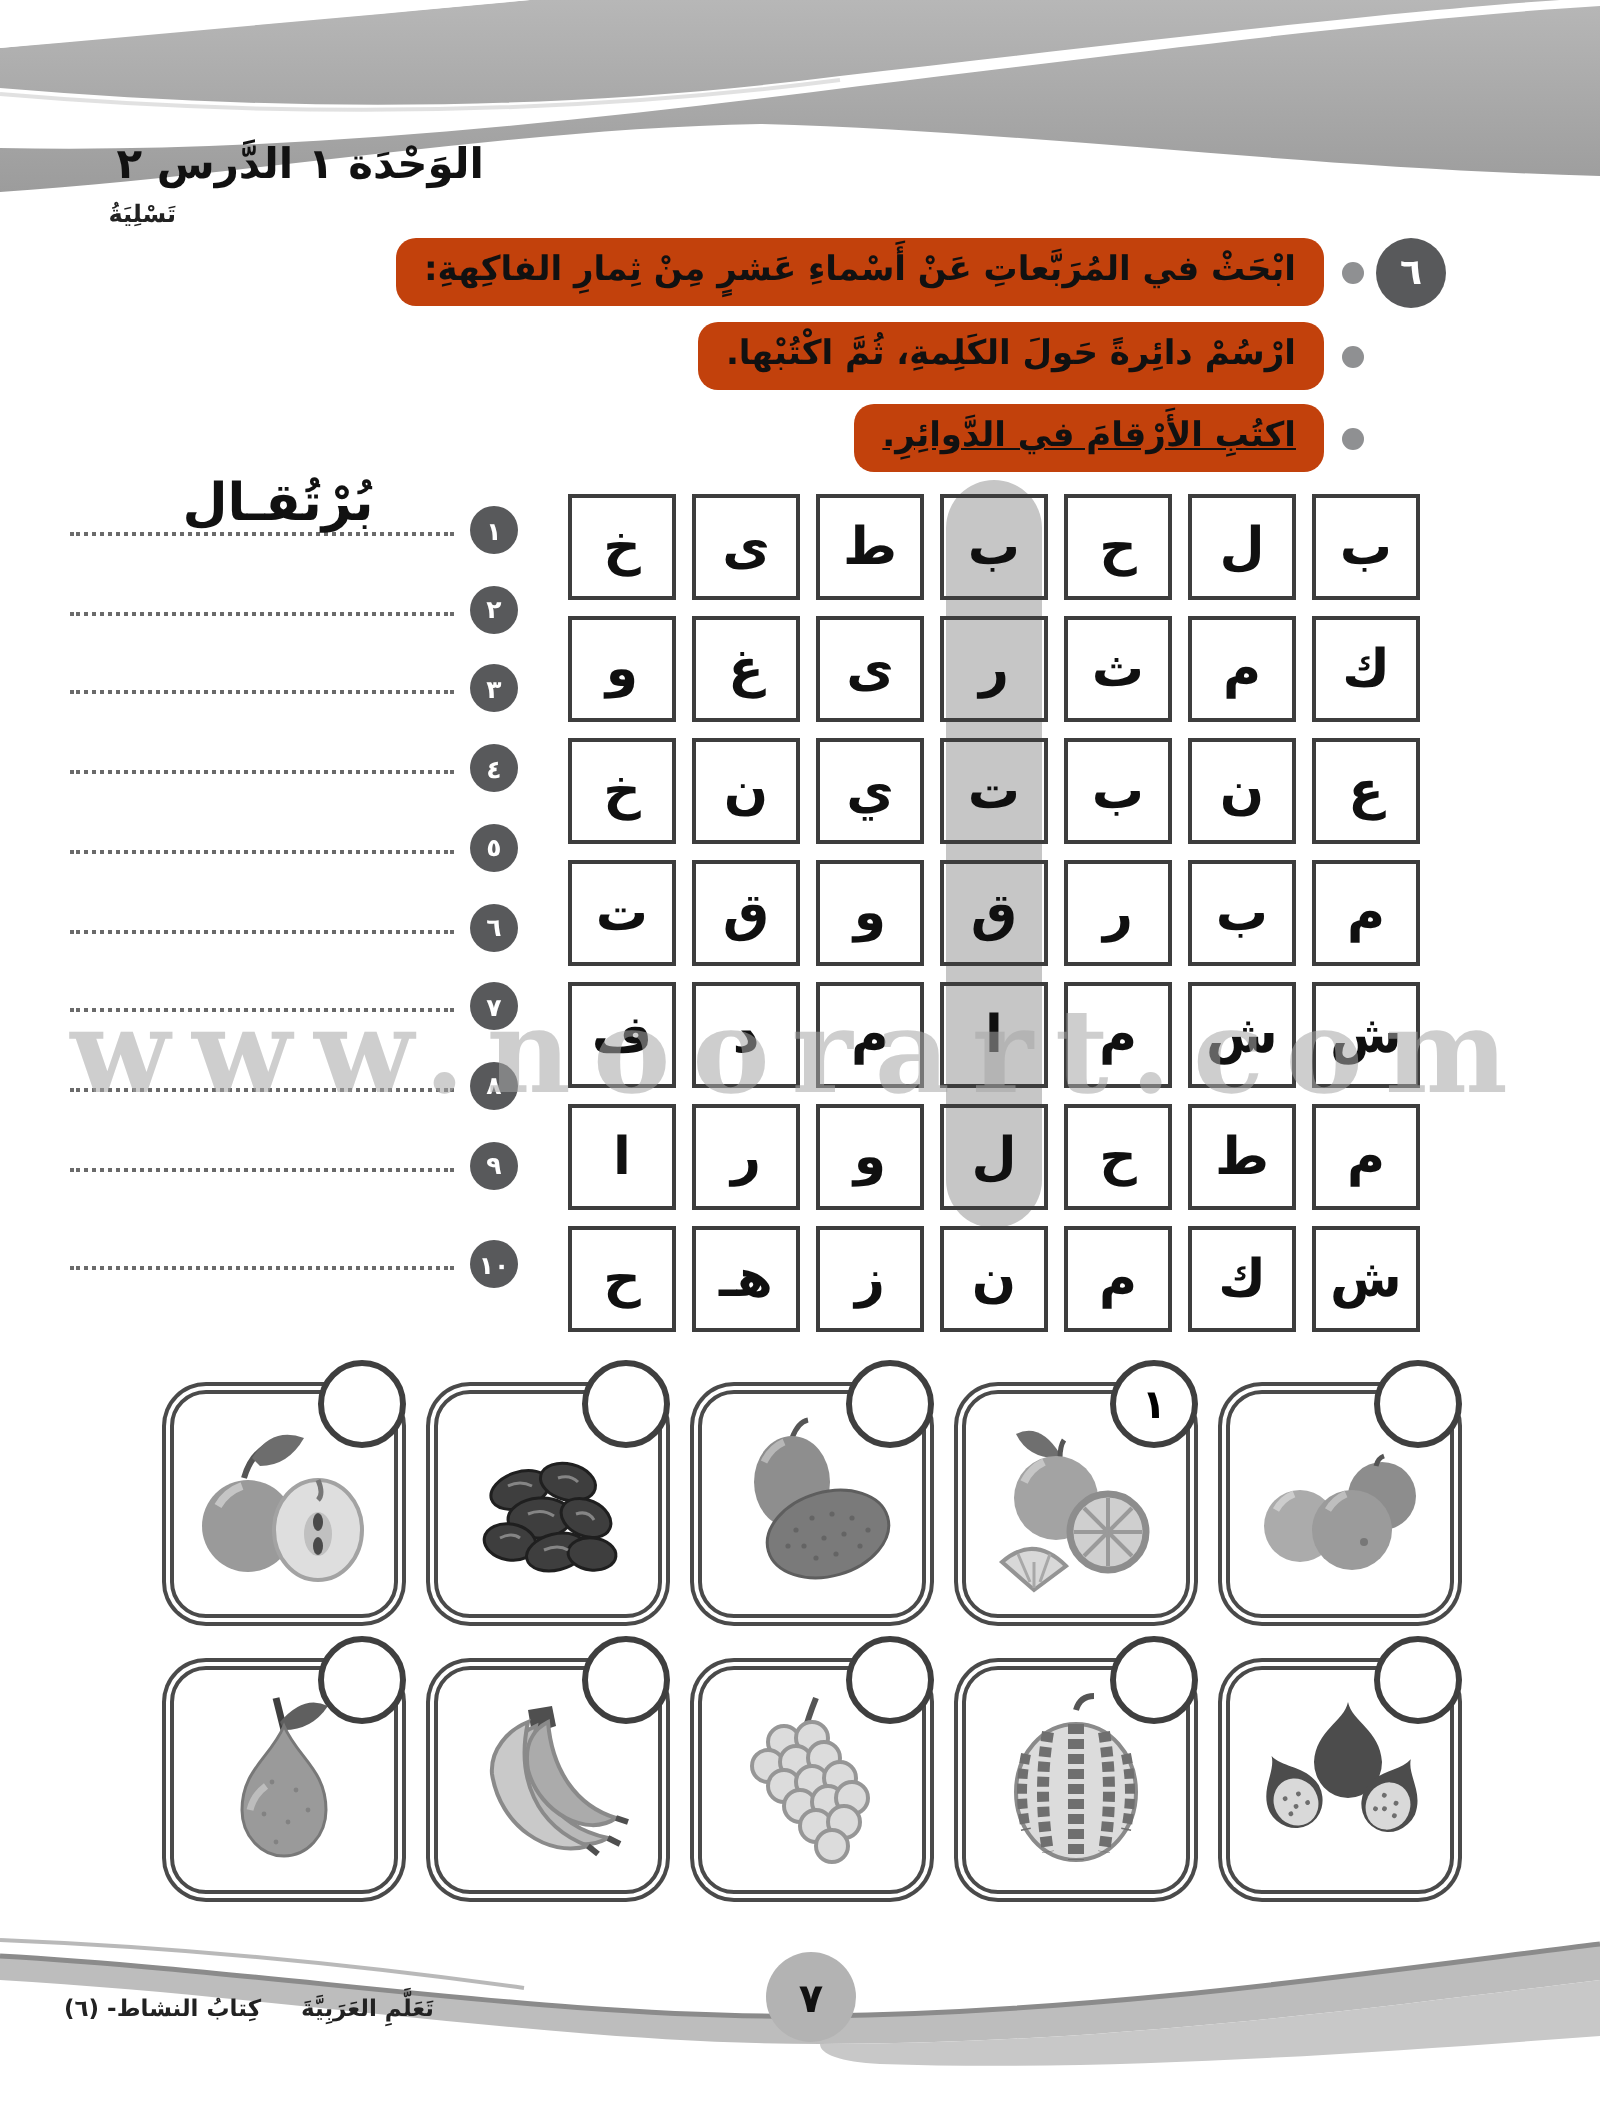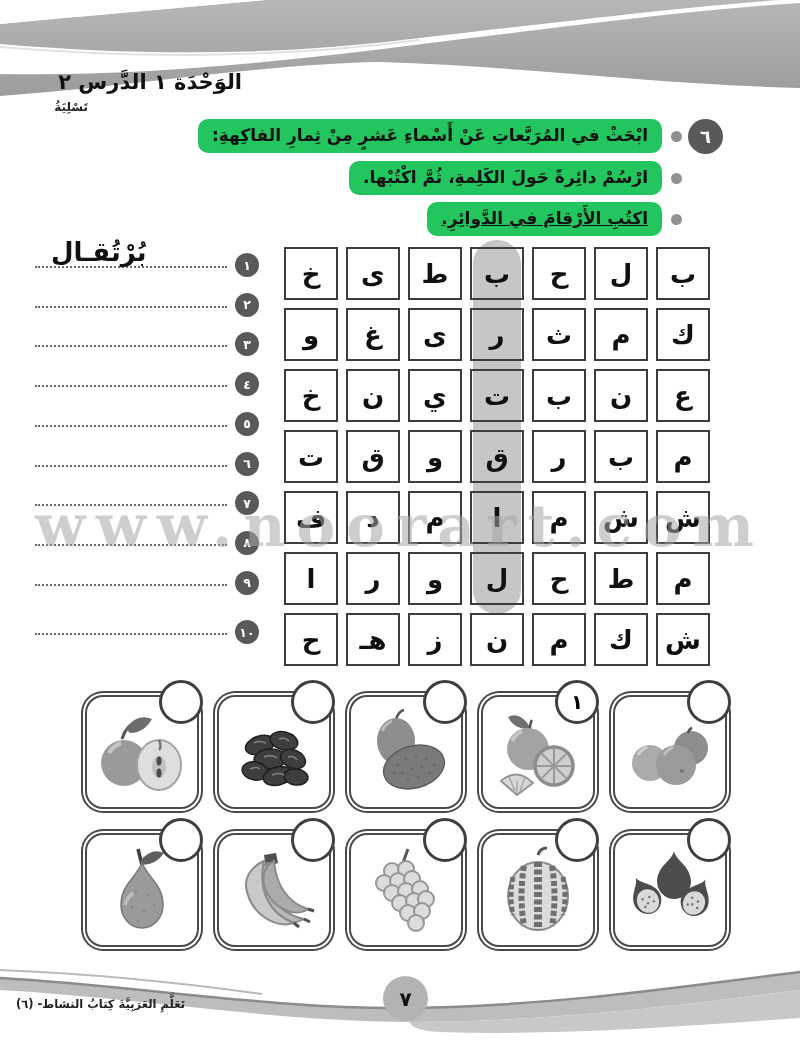--- a/index.html
+++ b/index.html
@@ -14,21 +14,21 @@
   #top-swoosh{left:0;top:0;width:800px;height:115px;}
   #bottom-swoosh{left:0;top:964px;width:800px;height:100px;}
 
   
   #unit-title{right:558px;top:70px;direction:rtl;font-size:21px;font-weight:bold;color:#111;white-space:nowrap;}
   #activity-label{right:712px;top:100px;direction:rtl;font-size:12px;font-weight:bold;color:#222;}
 
   
   .pill{
     position:absolute;direction:rtl;white-space:nowrap;
-    background:#22c55e;border-radius:10px;
+    background:#c2410c;border-radius:10px;
     font-size:17px;font-weight:bold;color:#111;
     padding:5px 14px 7px 14px;line-height:22px;
   }
   .bullet{position:absolute;width:11px;height:11px;border-radius:50%;background:#8f9092;}
   #exercise-badge{
     position:absolute;left:688px;top:119px;width:35px;height:35px;border-radius:50%;
     background:#58595b;color:#fff;font-size:18px;font-weight:bold;
     display:flex;align-items:center;justify-content:center;
   }
 
@@ -38,21 +38,21 @@
   .ans-line{
     position:absolute;left:2px;top:21px;width:192px;height:0;
     border-bottom:2px dotted #6a6a6a;
   }
   .ans-circle{
     position:absolute;right:0;top:8px;width:24px;height:24px;border-radius:50%;
     background:#58595b;color:#fff;font-size:12.5px;font-weight:bold;
     display:flex;align-items:center;justify-content:center;
   }
   .ans-word{
-    position:absolute;left:18px;top:-8px;width:176px;text-align:left;
+    position:absolute;left:18px;top:-8px;width:176px;text-align:center;
     direction:rtl;font-size:26px;font-weight:bold;color:#111;white-space:nowrap;
   }
 
   
   #letter-grid{
     left:284px;top:247px;
     display:grid;grid-template-columns:repeat(7,54px);grid-auto-rows:53px;gap:8px;
     direction:ltr;
   }
   .cell{
@@ -90,21 +90,21 @@
   
   #page-circle{
     left:383px;top:976px;width:45px;height:45px;border-radius:50%;
     background:#b3b3b3;color:#111;font-size:20px;font-weight:bold;
     display:flex;align-items:center;justify-content:center;z-index:2;
   }
   #footer-titles{
     left:16px;top:997px;direction:rtl;color:#222;
     font-size:11.5px;font-weight:bold;white-space:nowrap;z-index:2;
   }
-  #footer-titles span{}
+  #footer-titles span{margin-left:16px;}
 </style>
 </head>
 <body>
 
 <svg id="top-swoosh" class="abs" viewBox="0 0 800 115" xmlns="http://www.w3.org/2000/svg">
   <defs>
     <linearGradient id="gband" x1="0" y1="0" x2="0" y2="1">
       <stop offset="0" stop-color="#b7b7b7"></stop>
         <stop offset="1" stop-color="#9c9c9c"></stop>
     </linearGradient>

